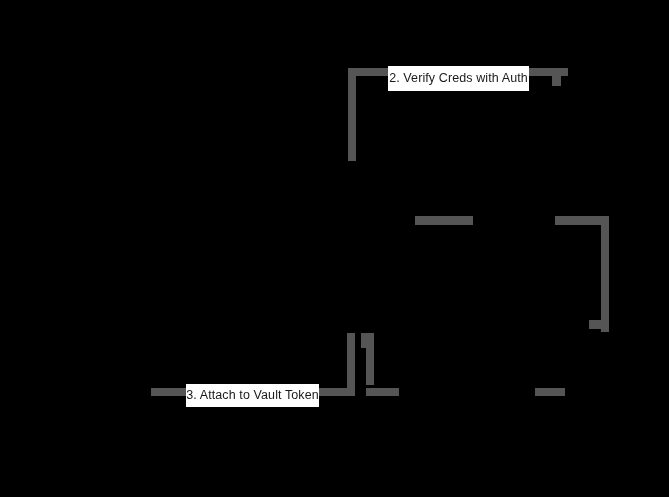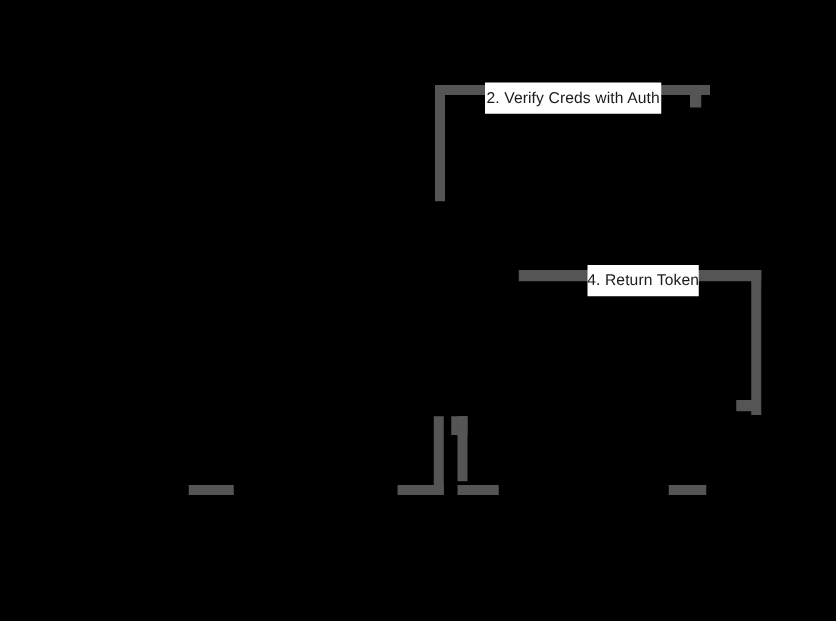--- a/index.html
+++ b/index.html
@@ -76,17 +76,17 @@
 
     <g>
       <rect x="324" y="333" width="8" height="63" fill="#555555"></rect>
       <rect x="295" y="388" width="37" height="8" fill="#555555"></rect>
       <rect x="128" y="388" width="36" height="8" fill="#555555"></rect>
     </g>
   </svg>
 
   <div class="edge-label" id="label-2">2. Verify Creds with Auth</div>
 
-  <div class="edge-label" id="label-4">4. Return Token</div>
 
+  <div class="edge-label" id="label-3">3. Attach to Vault Token</div>
 
 
 </div>
 
 </body></html>

